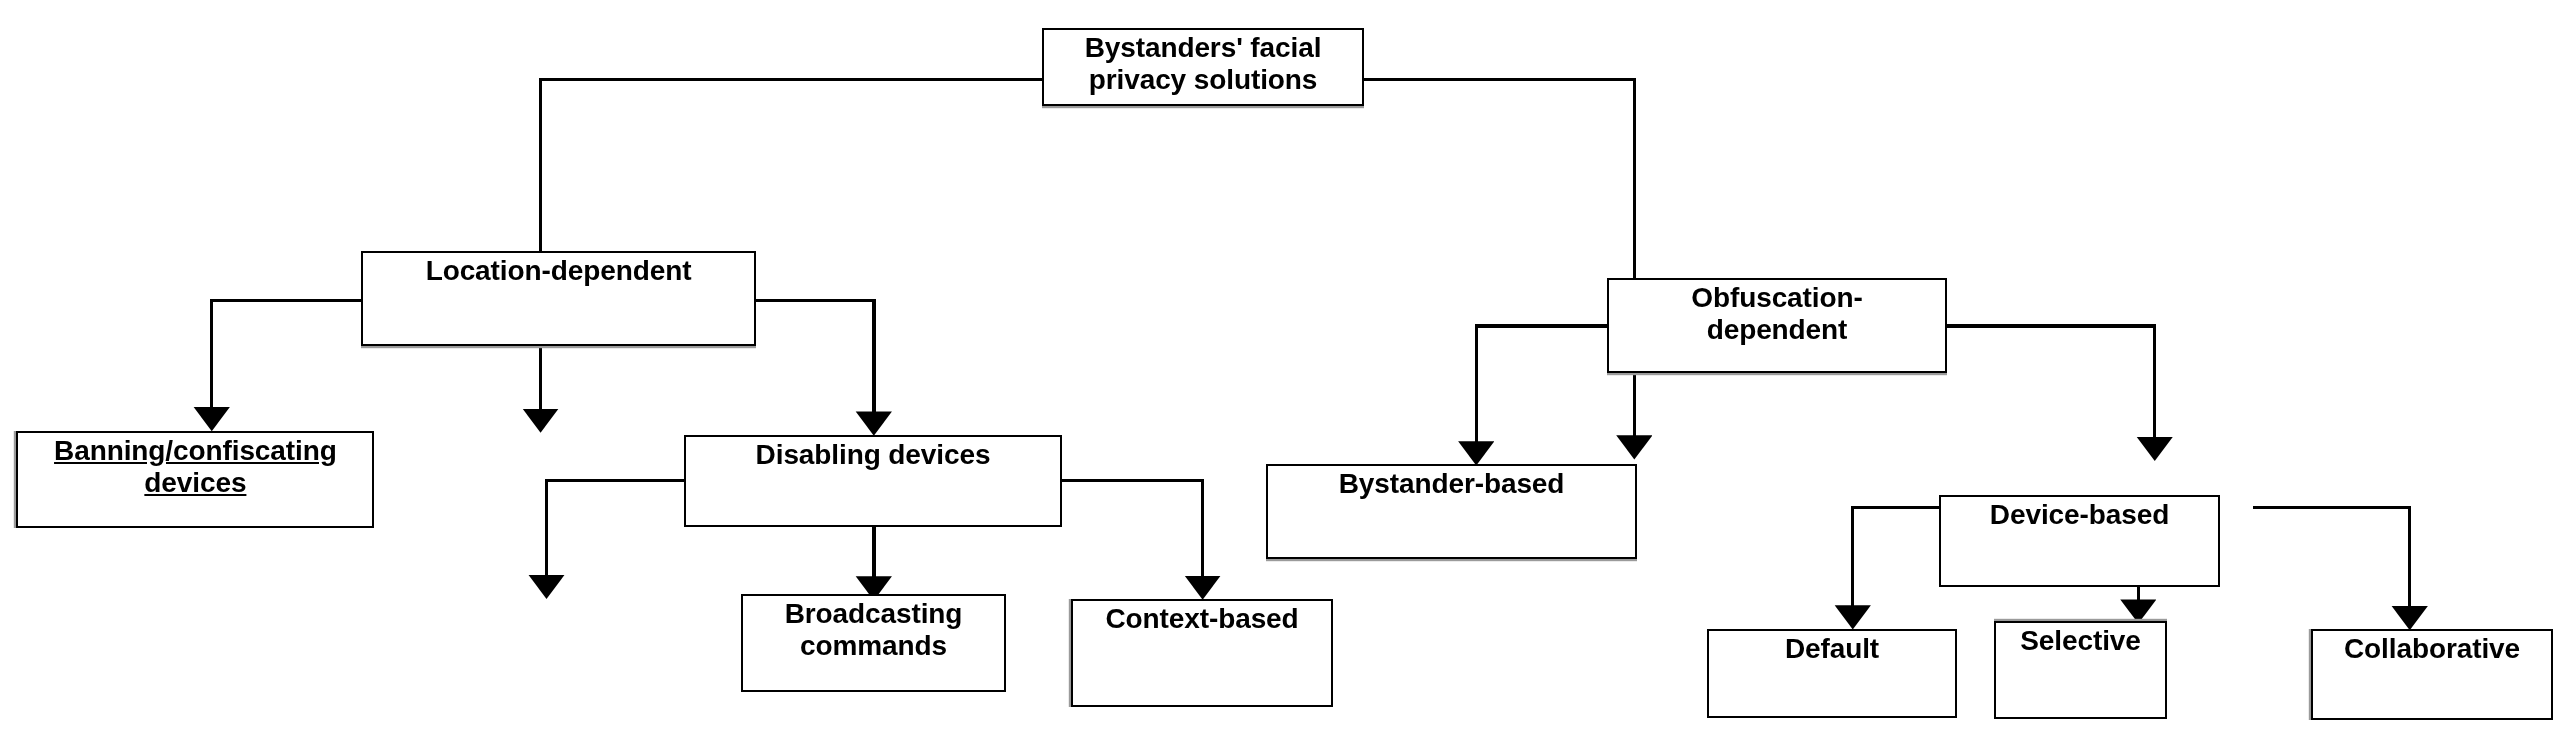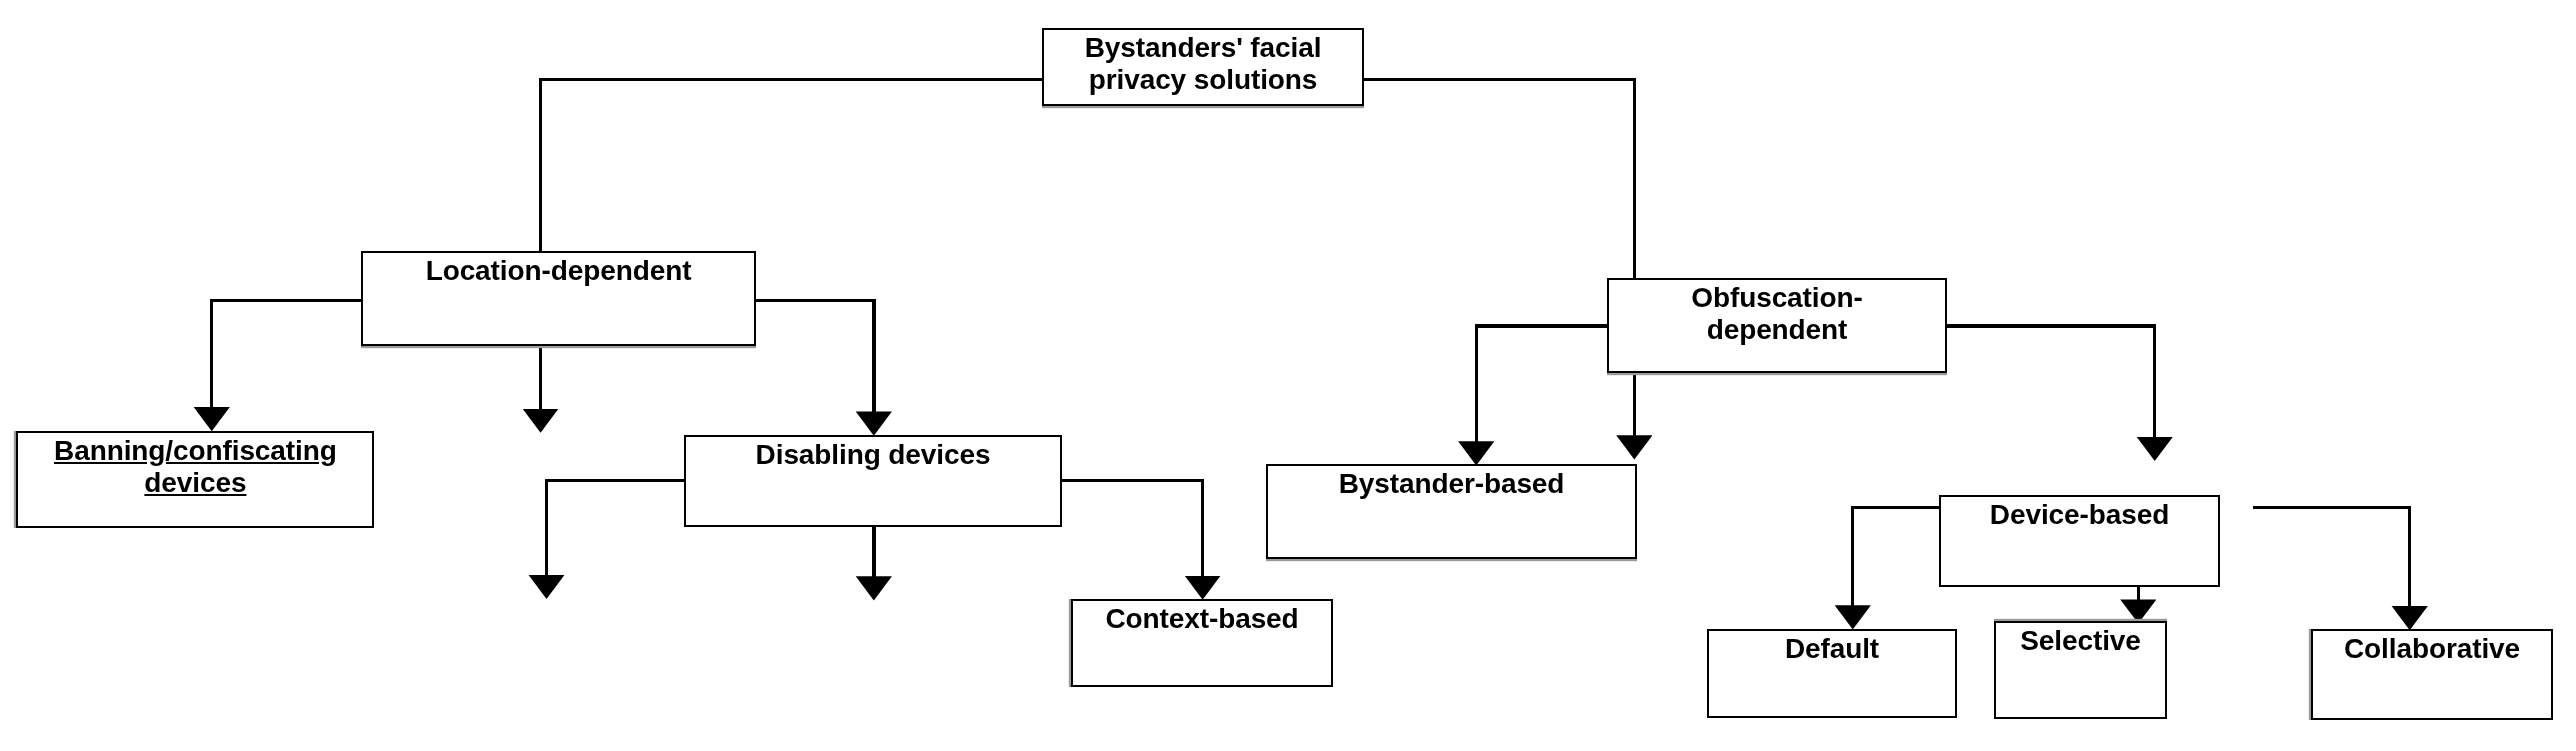--- a/index.html
+++ b/index.html
@@ -121,22 +121,26 @@
 
   <div class="node regular shadow-bottom" style="left:1266px; top:464px; width:371px; height:95px;">
     <span class="node-label">Bystander-based</span>
   </div>
 
   <div class="node regular" style="left:1939px; top:459px; width:281px; height:92px;margin-top:36px;">
     <span class="node-label">Device-based</span>
   </div>
 
 
+  <div class="node bold" style="left:741px; top:594px; width:265px; height:98px;">
+    <span class="node-label">Broadcasting
+commands</span>
+  </div>
 
-  <div class="node regular shadow-left" style="left:1071px; top:599px; width:262px; height:88px;">
+  <div class="node regular shadow-left" style="left:1071px; top:599px; width:262px; height:108px;">
     <span class="node-label">Context-based</span>
   </div>
 
   <div class="node bold" style="left:1707px; top:629px; width:250px; height:89px;">
     <span class="node-label">Default</span>
   </div>
 
   <div class="node bold shadow-top" style="left:1994px; top:621px; width:173px; height:98px;">
     <span class="node-label">Selective</span>
   </div>

